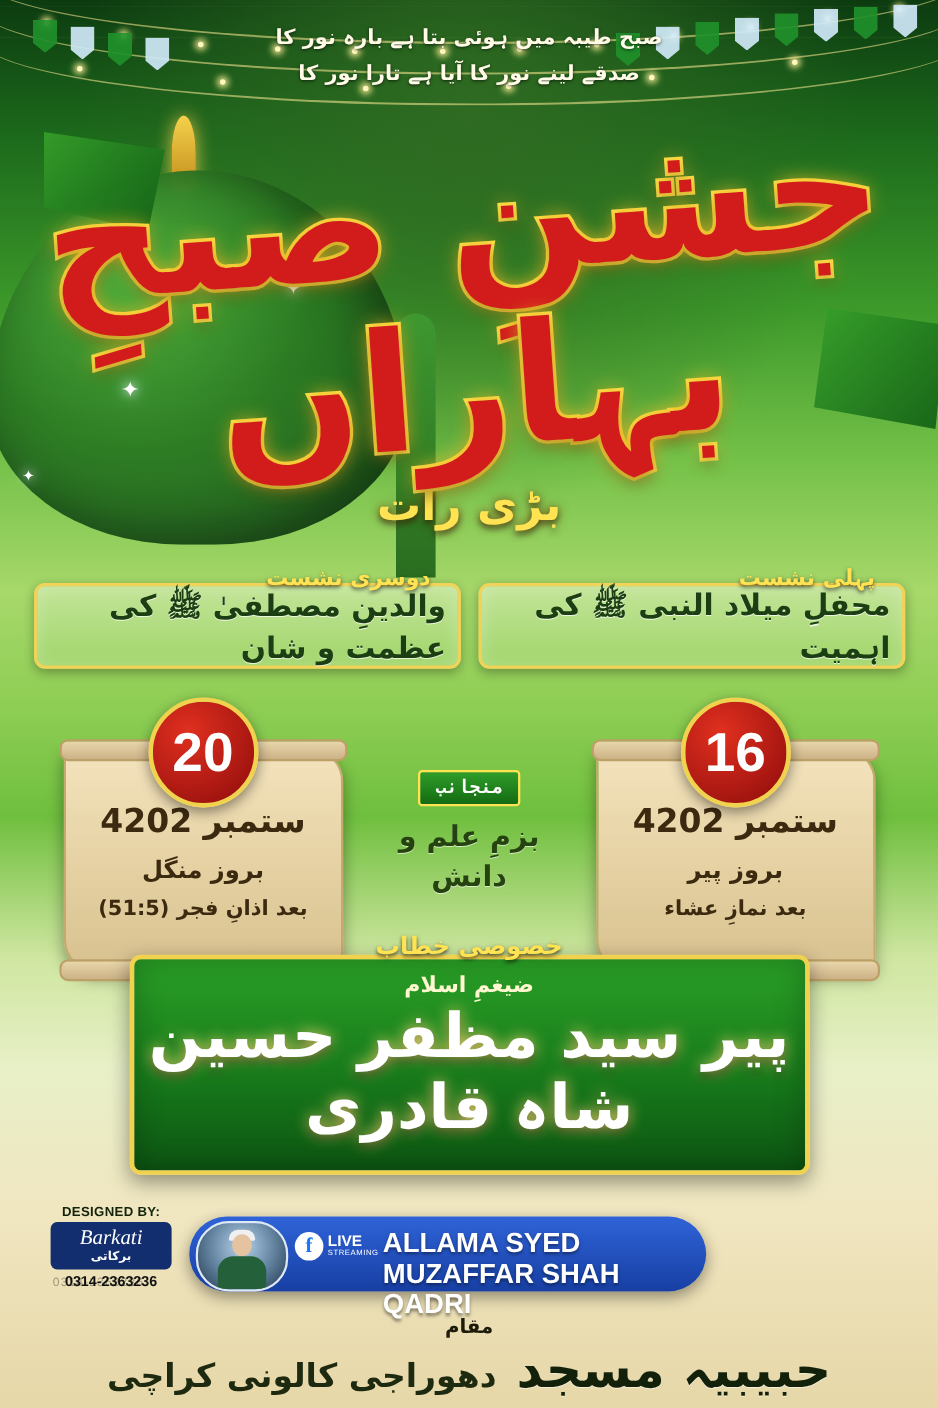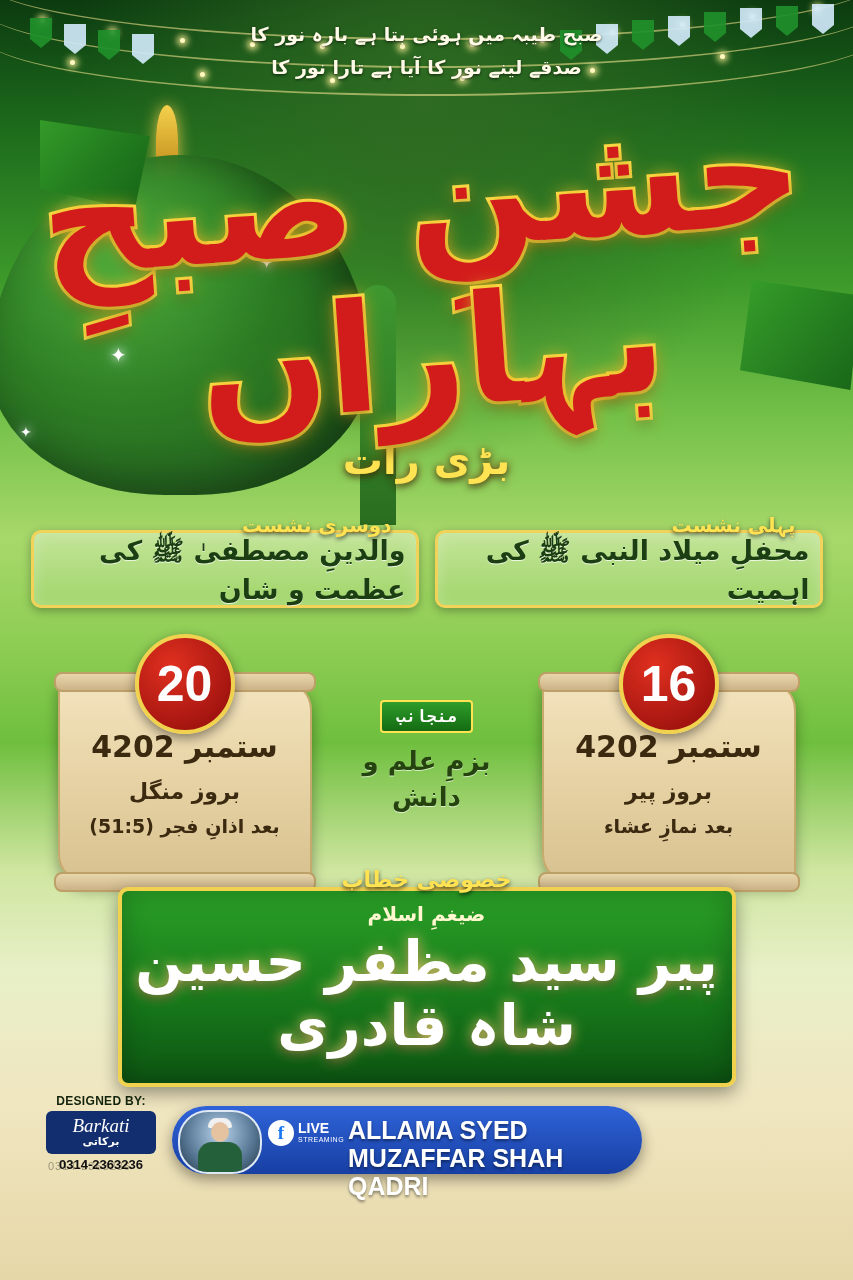--- a/index.html
+++ b/index.html
@@ -268,21 +268,21 @@
     margin-top: 10px;
     font-size: 26px;
     color: #24430f;
     line-height: 1.4;
     text-shadow: 0 1px 0 rgba(255,255,255,.6);
   }
 
   
   .speaker-panel {
     position: absolute;
-    top: 887px;
+    top: 868px;
     left: 50%;
     transform: translateX(-50%);
     width: 610px;
     height: 192px;
     background: linear-gradient(180deg, #2aa026 0%, #16761a 60%, #0d5512 100%);
     border: 4px solid #f0d24f;
     border-radius: 10px;
     box-shadow: 0 6px 18px rgba(0,0,0,.4), inset 0 0 28px rgba(0,0,0,.25);
     text-align: center;
   }
@@ -587,14 +587,21 @@
     <div class="live-label">
       <span>LIVE</span>
       <small>STREAMING</small>
     </div>
     <div class="live-name">
       <div>ALLAMA SYED</div>
       <div>MUZAFFAR SHAH QADRI</div>
     </div>
   </div>
 
+  <div class="mosque-footer">
+    <div class="mosque-crest urdu">مقام</div>
+    <div class="footer-row">
+      <div class="mosque-name urdu">حبیبیہ مسجد</div>
+      <div class="mosque-addr urdu">دھوراجی کالونی کراچی</div>
+    </div>
+  </div>
 
 </div>
 
 </body></html>

